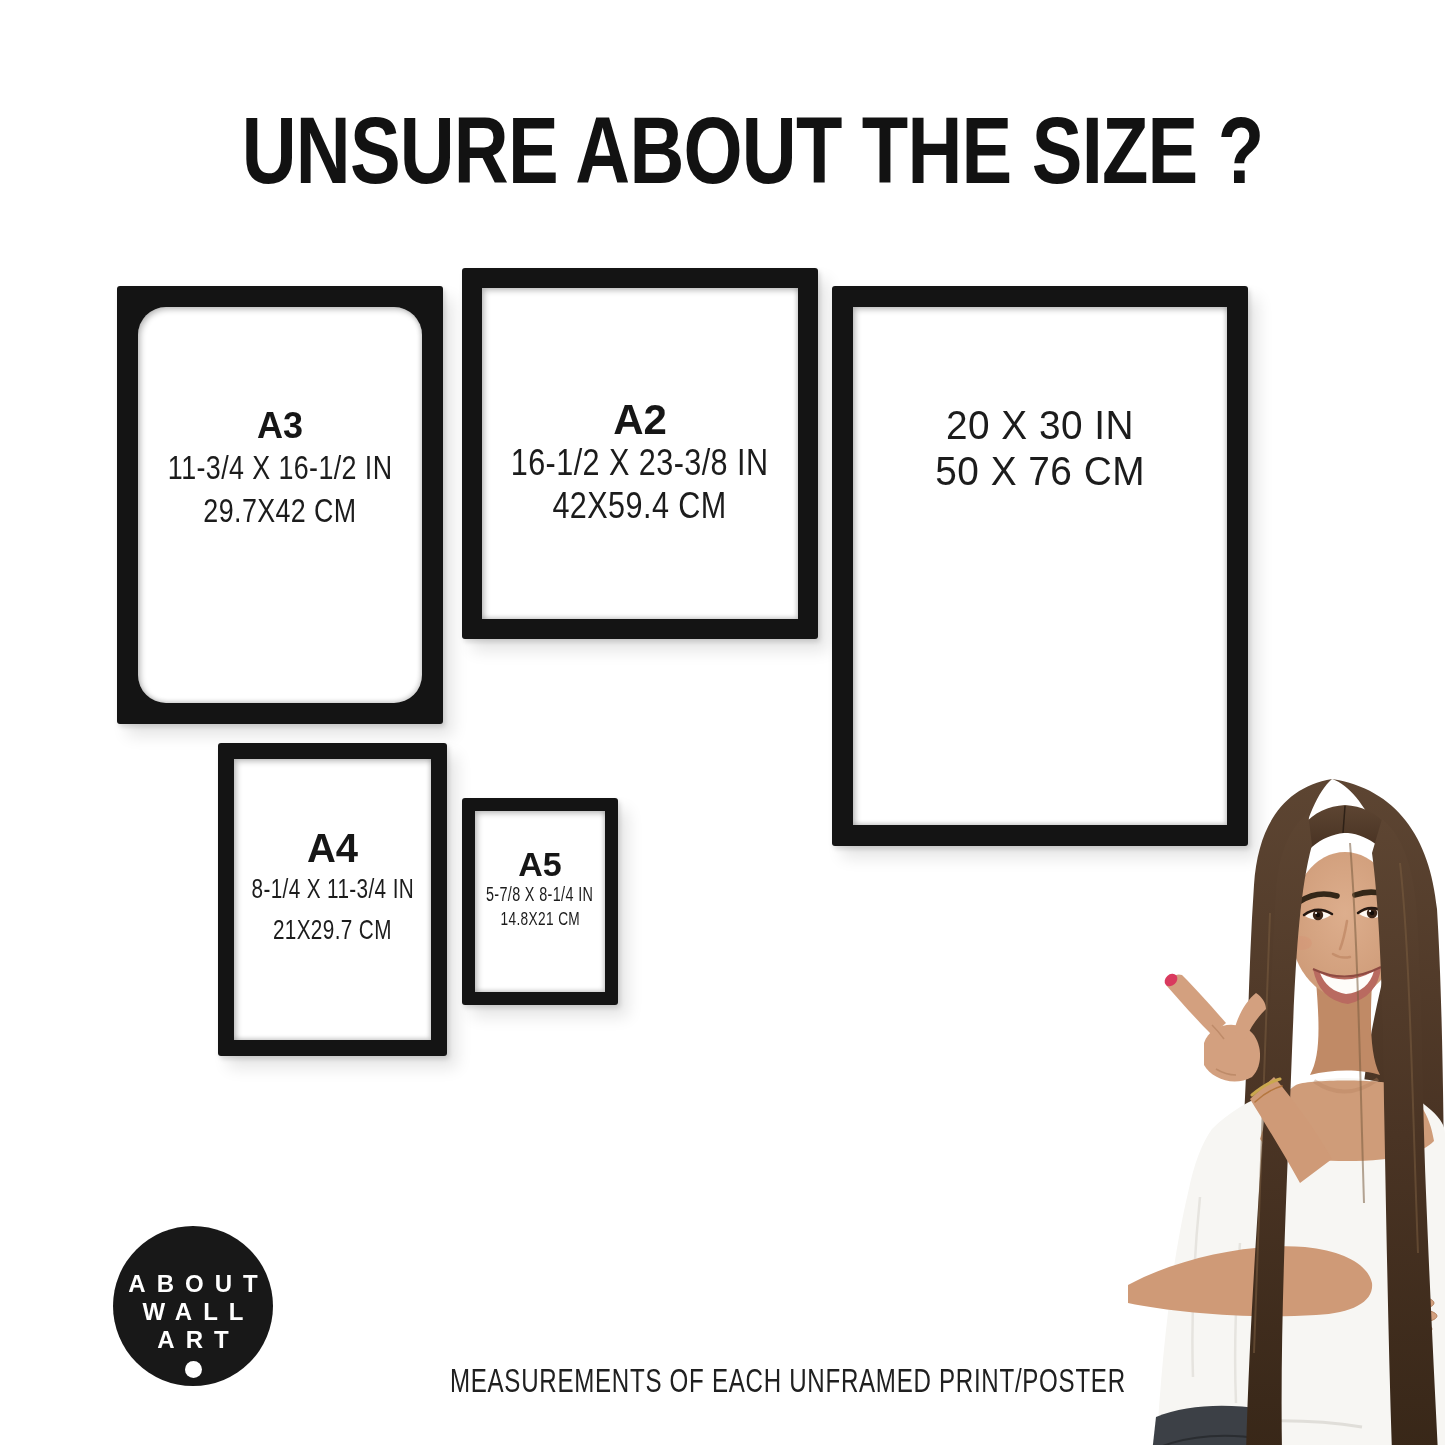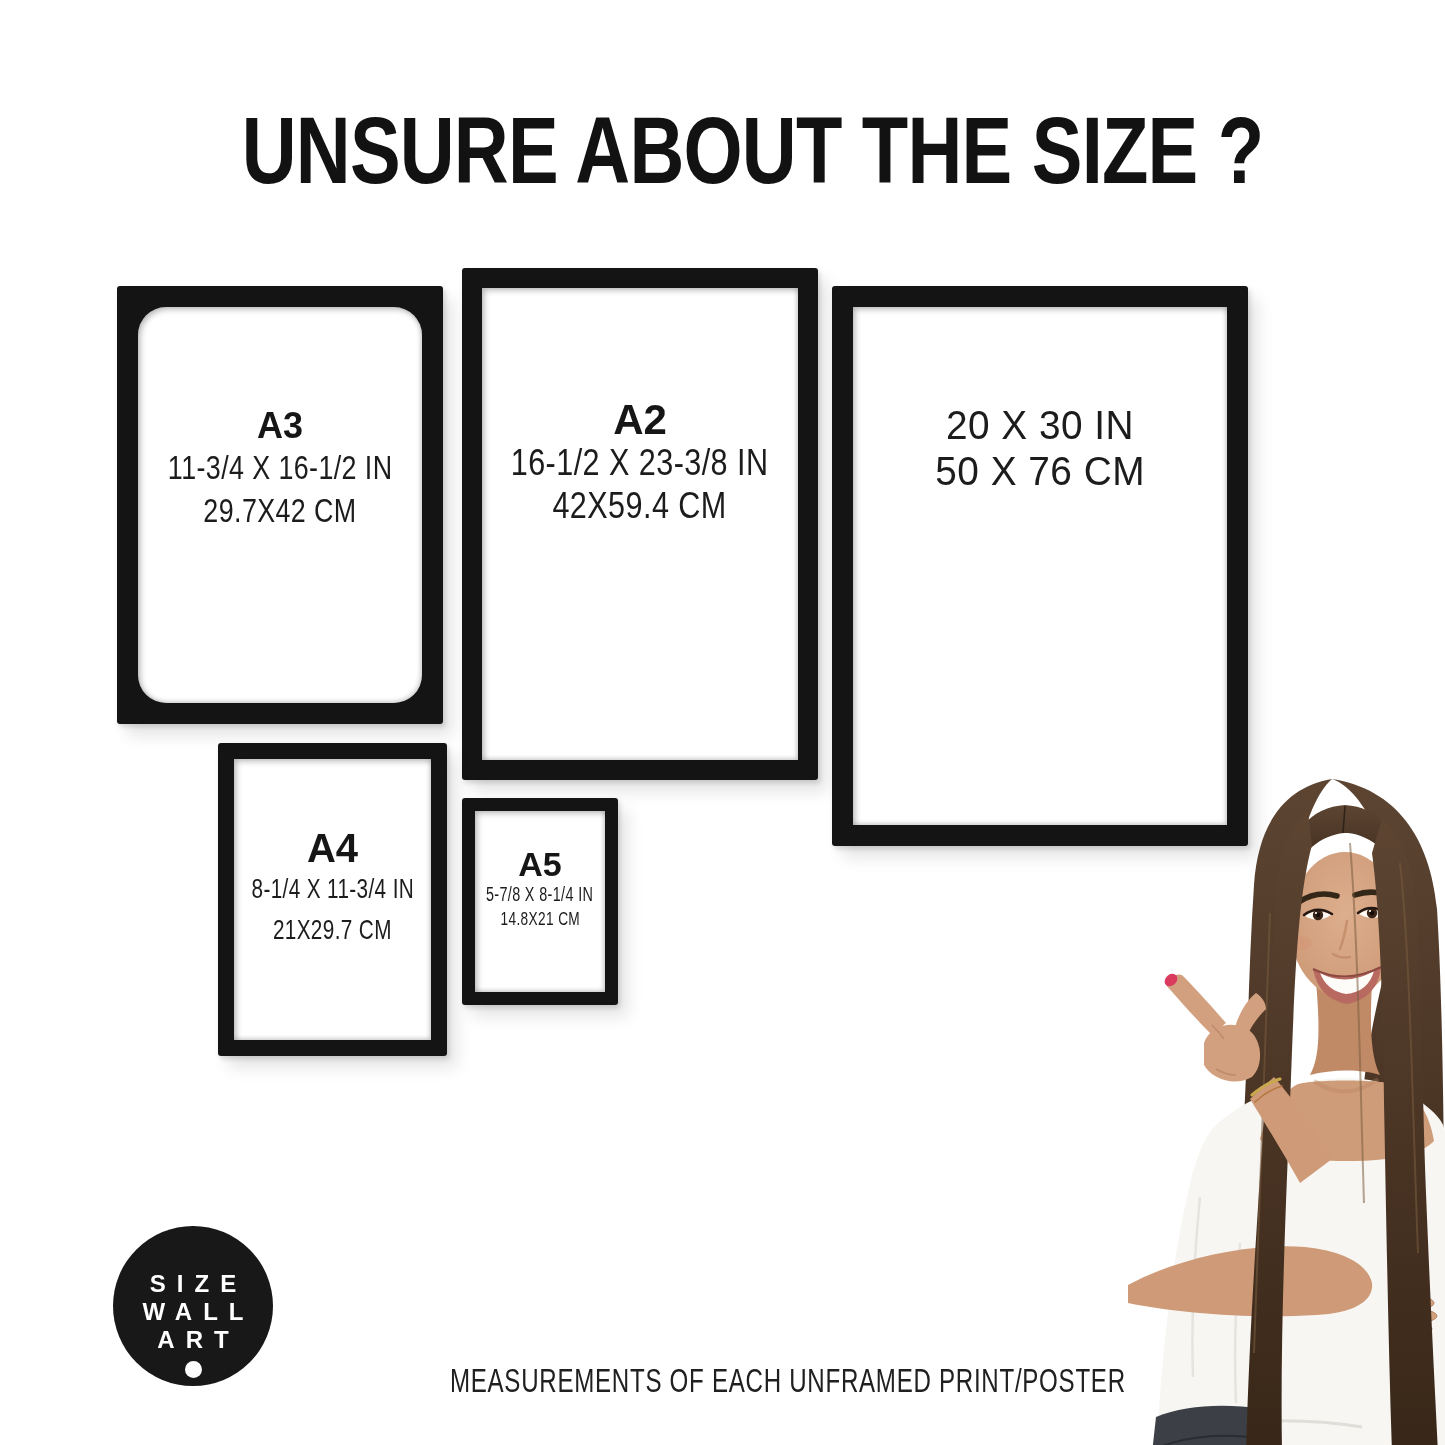--- a/index.html
+++ b/index.html
@@ -18,21 +18,21 @@
   .frame{position:absolute;background:#141414;border-radius:3px;
     box-shadow:10px 12px 16px rgba(0,0,0,.10),2px 3px 5px rgba(0,0,0,.14);}
   .inner{position:absolute;background:#ffffff;display:flex;flex-direction:column;align-items:center;
     box-shadow:inset 2px 2px 6px rgba(0,0,0,.30),inset -2px -2px 4px rgba(0,0,0,.12);overflow:hidden;}
   .lbl{font-weight:700;line-height:1.15;white-space:nowrap;color:#161616;}
   .ln{white-space:nowrap;transform-origin:center;color:#1c1c1c;letter-spacing:.5px;}
   .f-a3{left:117px;top:278px;width:326px;height:438px;}
   .f-a3 .inner{inset:21px;padding-top:98px;border-radius:28px;}
   .f-a3 .lbl{font-size:36px;}
   .f-a3 .ln{font-size:34px;line-height:1.25;transform:scaleX(.79);}
-  .f-a2{left:462px;top:260px;width:356px;height:512px;}
+  .f-a2{left:462px;top:260px;width:356px;height:371px;}
   .f-a2 .inner{inset:20px;padding-top:110px;}
   .f-a2 .lbl{font-size:42px;line-height:1.05;}
   .f-a2 .ln{font-size:36px;line-height:1.18;transform:scaleX(.85);}
   .f-po{left:832px;top:278px;width:416px;height:560px;}
   .f-po .inner{inset:21px;padding-top:95px;}
   .f-po .ln{font-size:40px;line-height:1.15;transform:scaleX(.97);}
   .f-a4{left:218px;top:735px;width:229px;height:313px;}
   .f-a4 .inner{inset:16px;padding-top:68px;}
   .f-a4 .lbl{font-size:40px;line-height:1.05;}
   .f-a4 .ln{font-size:28px;line-height:1.45;transform:scaleX(.74);}
@@ -96,21 +96,21 @@
 
   <div class="frame f-a5">
     <div class="inner">
       <div class="lbl">A5</div>
       <div class="ln">5-7/8 X 8-1/4 IN</div>
       <div class="ln cm">14.8X21 CM</div>
     </div>
   </div>
 
   <div class="logo">
-    <span class="l">SIZE</span>
+    <span class="l">ABOUT</span>
     <span class="l">WALL</span>
     <span class="l">ART</span>
     <span class="dot"></span>
   </div>
 
   <div class="caption">
     <span>MEASUREMENTS OF EACH UNFRAMED PRINT/POSTER</span>
   </div>
 
   <svg class="woman" viewBox="0 0 345 680" xmlns="http://www.w3.org/2000/svg">

